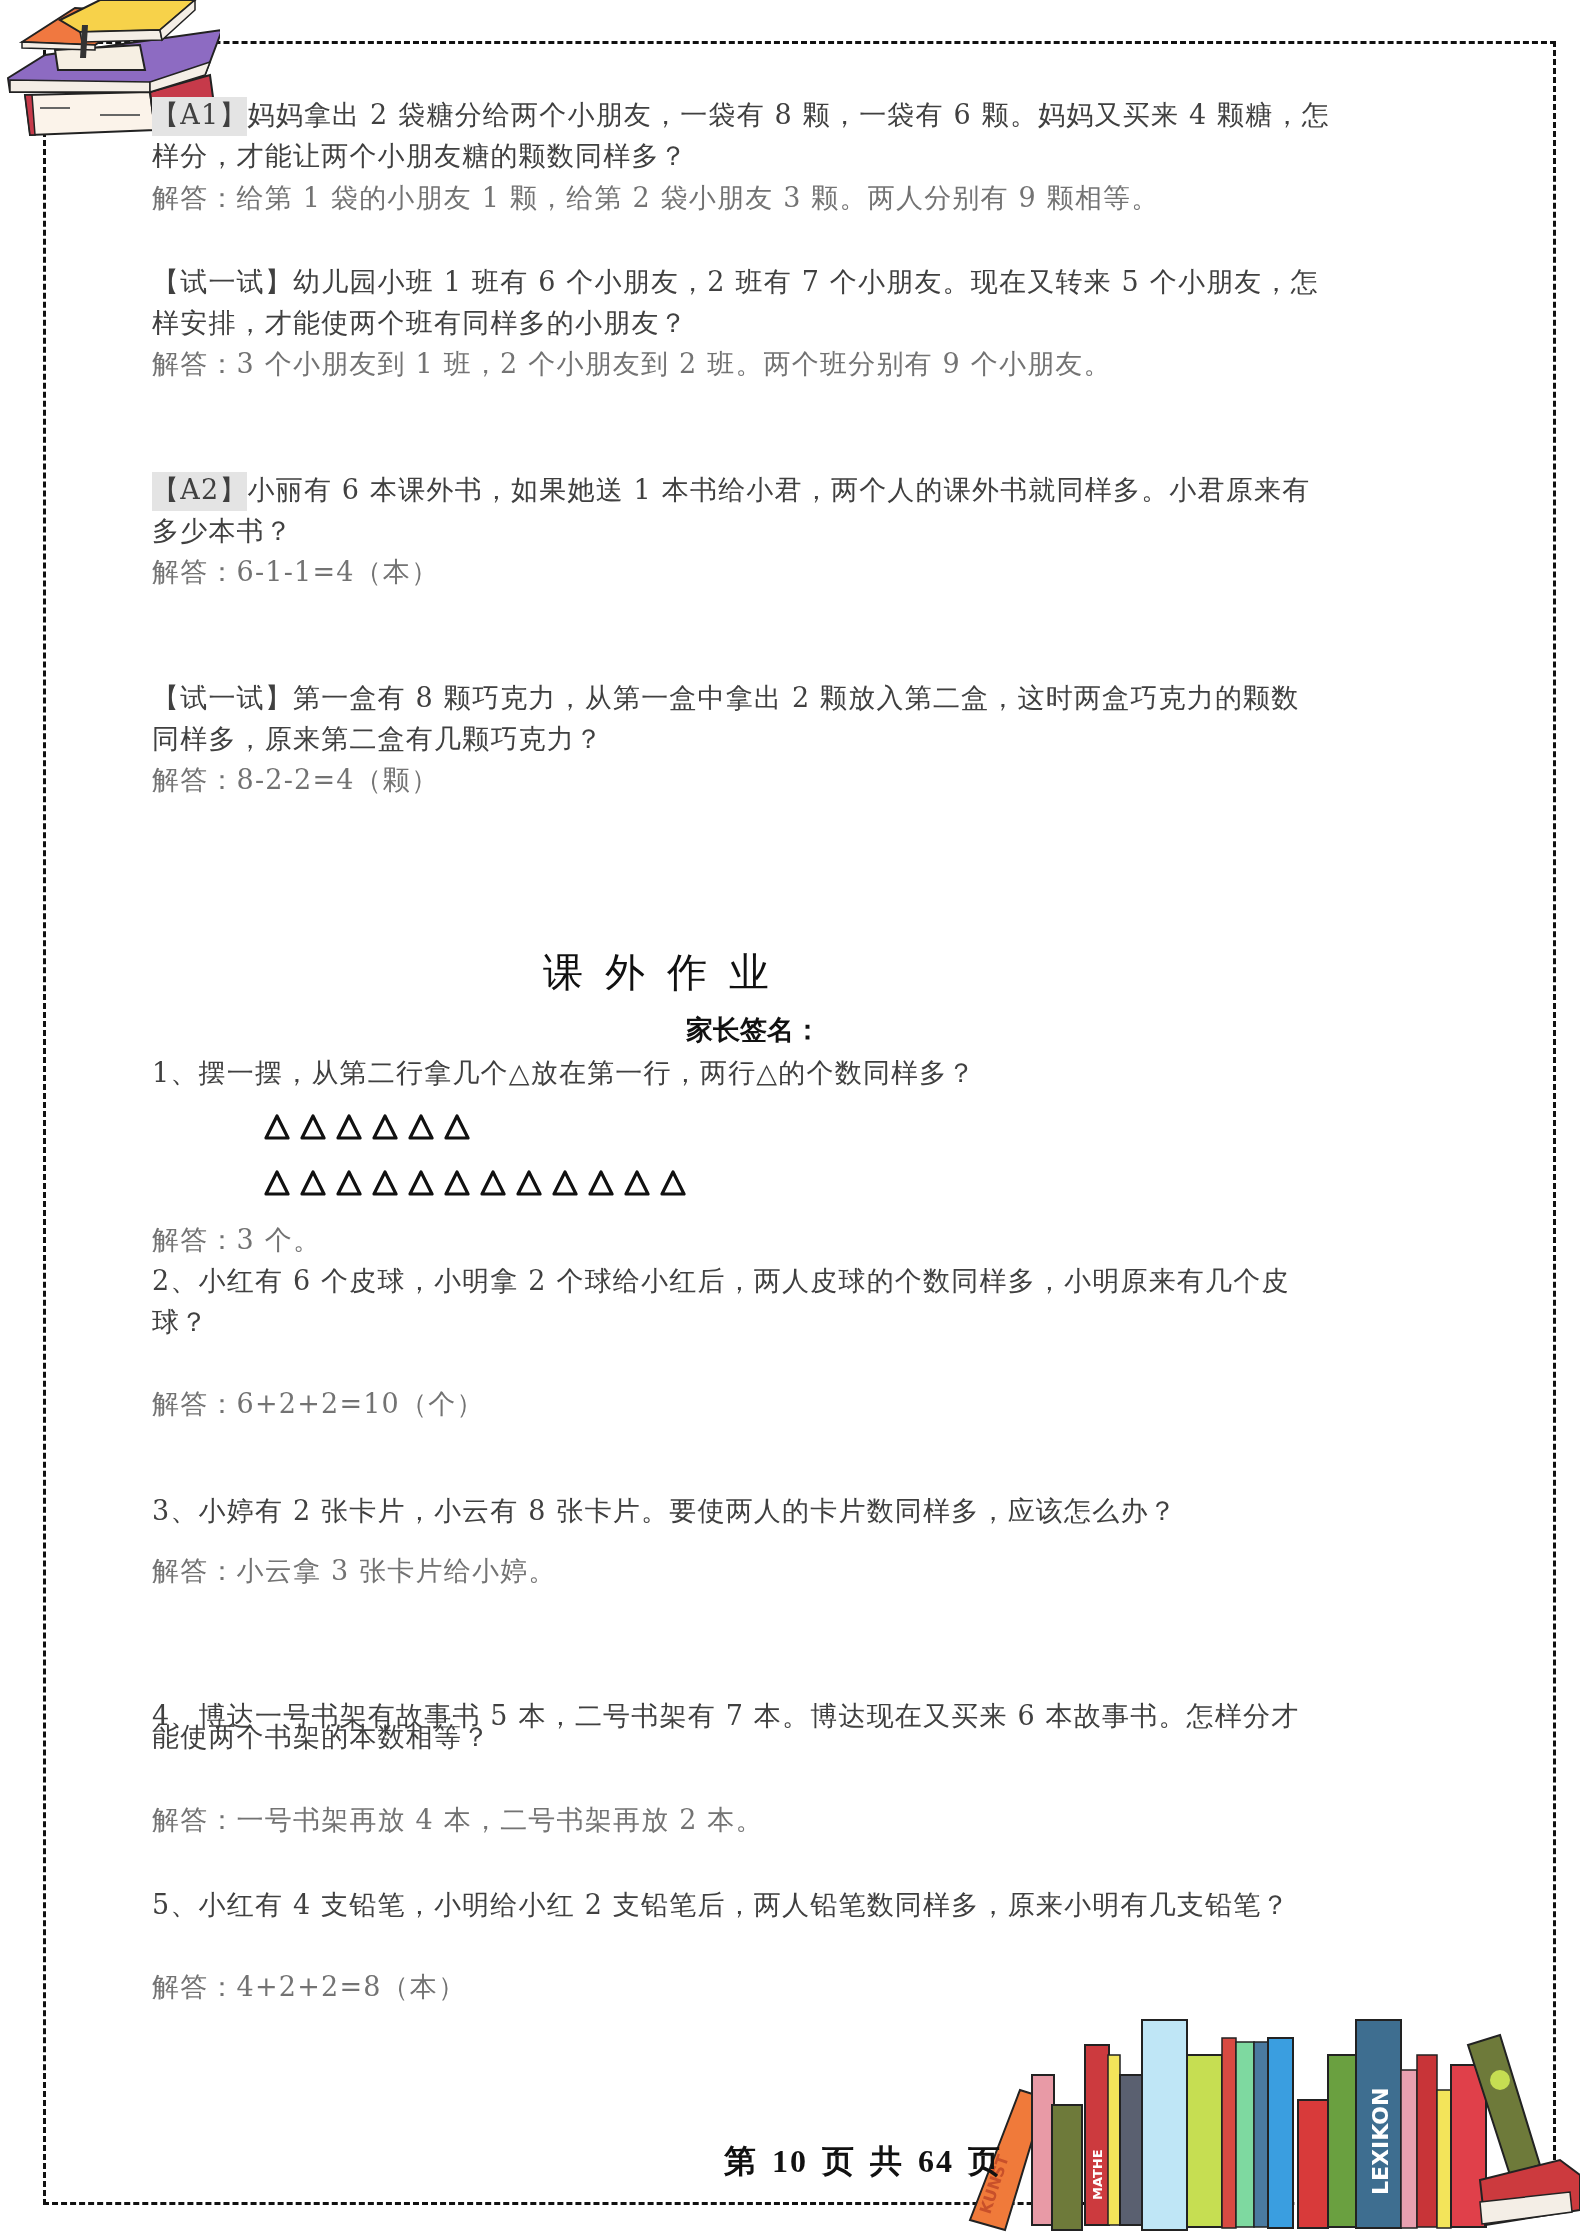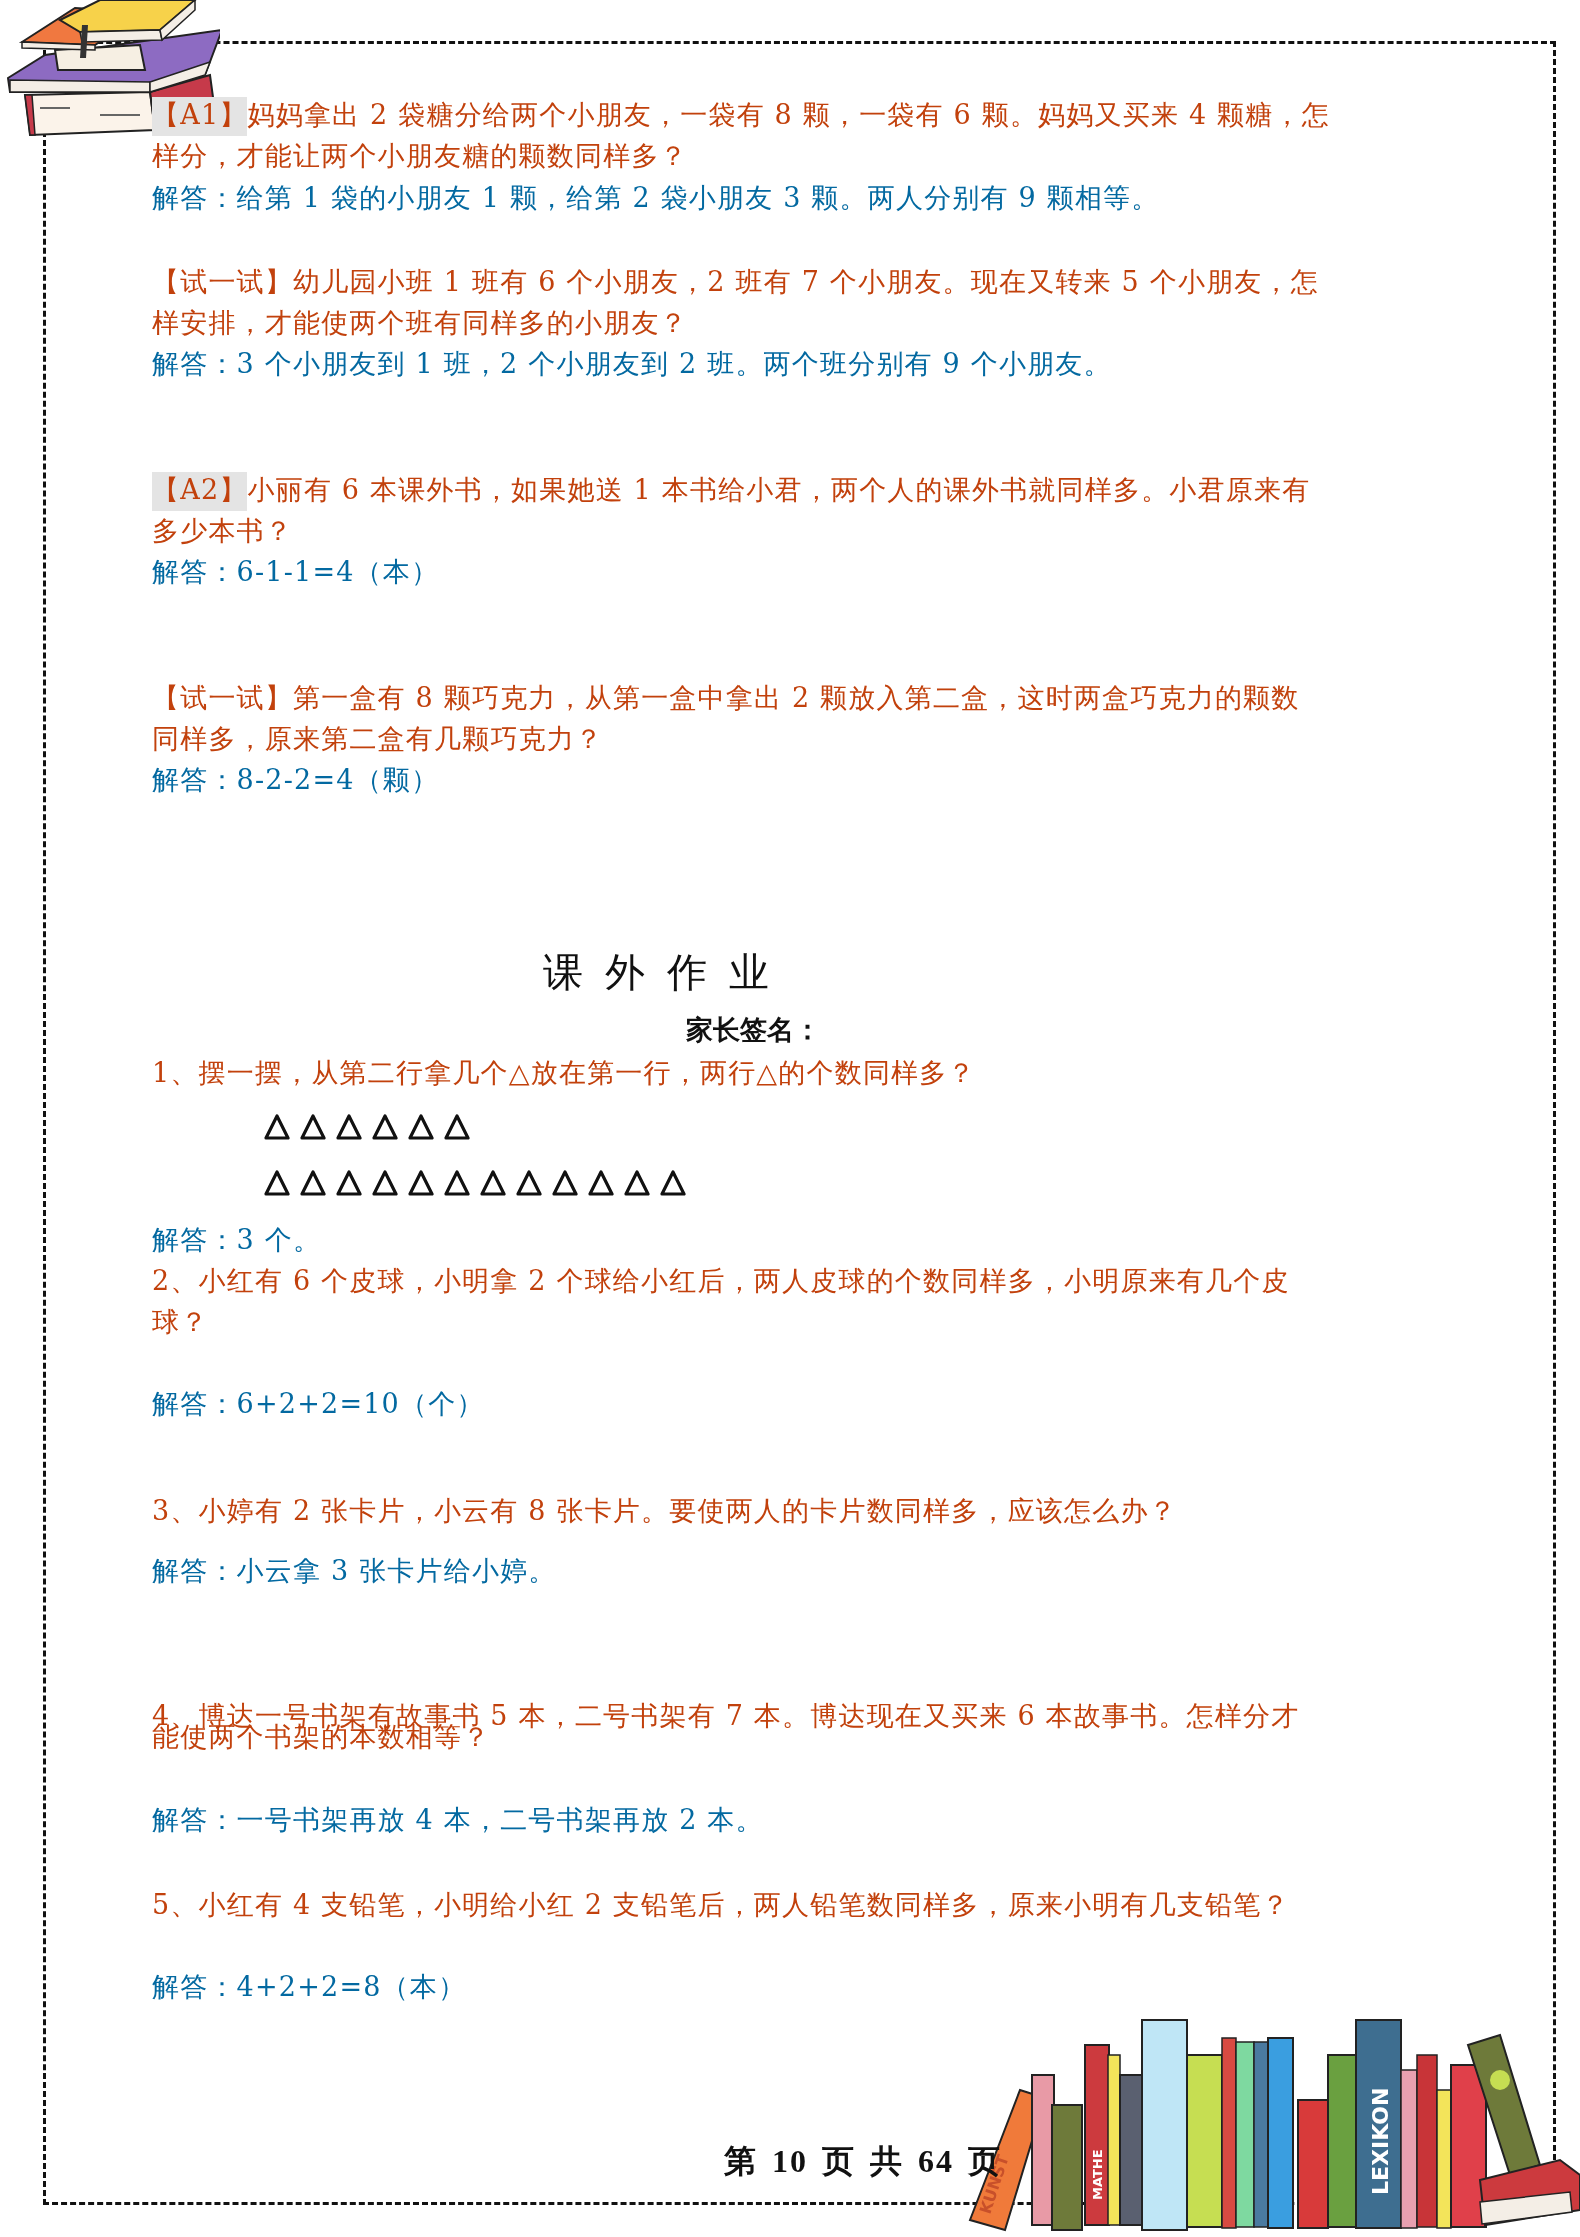--- a/index.html
+++ b/index.html
@@ -2,22 +2,22 @@
 <html><head>
 <meta charset="utf-8">
 <style>
   html, body { margin: 0; padding: 0; background: #ffffff; }
   body { width: 1580px; height: 2237px; position: relative; overflow: hidden;
          font-family: "DejaVu Serif", "Liberation Serif", serif; color: #111; }
   .frame { position: absolute; left: 43px; top: 41px; width: 1513px; height: 2164px;
            border: 3px dashed #111; box-sizing: border-box; }
   .line { position: absolute; left: 152px; font-size: 27px; line-height: 41px; height: 41px;
           white-space: nowrap; letter-spacing: 1.2px; }
-  .q { color: #c2410c; }
-  .ans { color: #0369a1; }
+  .q { color: #404040; }
+  .ans { color: #737373; }
   .tag { background: #e4e4e4; padding: 2px 0 6px 0; }
   .title { position: absolute; left: 0; width: 1312px; text-align: center; font-size: 40px;
            letter-spacing: 22px; font-family: "DejaVu Sans", "Liberation Sans", sans-serif; top: 945px; padding-left: 22px; box-sizing: border-box; }
   .sign { position: absolute; left: 678px; top: 1012px; font-size: 27px; font-weight: bold;
           font-family: "DejaVu Sans", "Liberation Sans", sans-serif; margin-left: 8px; }
   .tri-row { position: absolute; left: 264px; display: flex; gap: 10px; }
   .tri { width: 26px; height: 26px; }
   .footer { position: absolute; left: 688px; top: 2140px; font-size: 32px; font-weight: bold;
             font-family: "Liberation Serif", "DejaVu Serif", serif; letter-spacing: 2px; word-spacing: 10px; margin-left: 36px; }
   .footer span { margin-right: 14px; }

